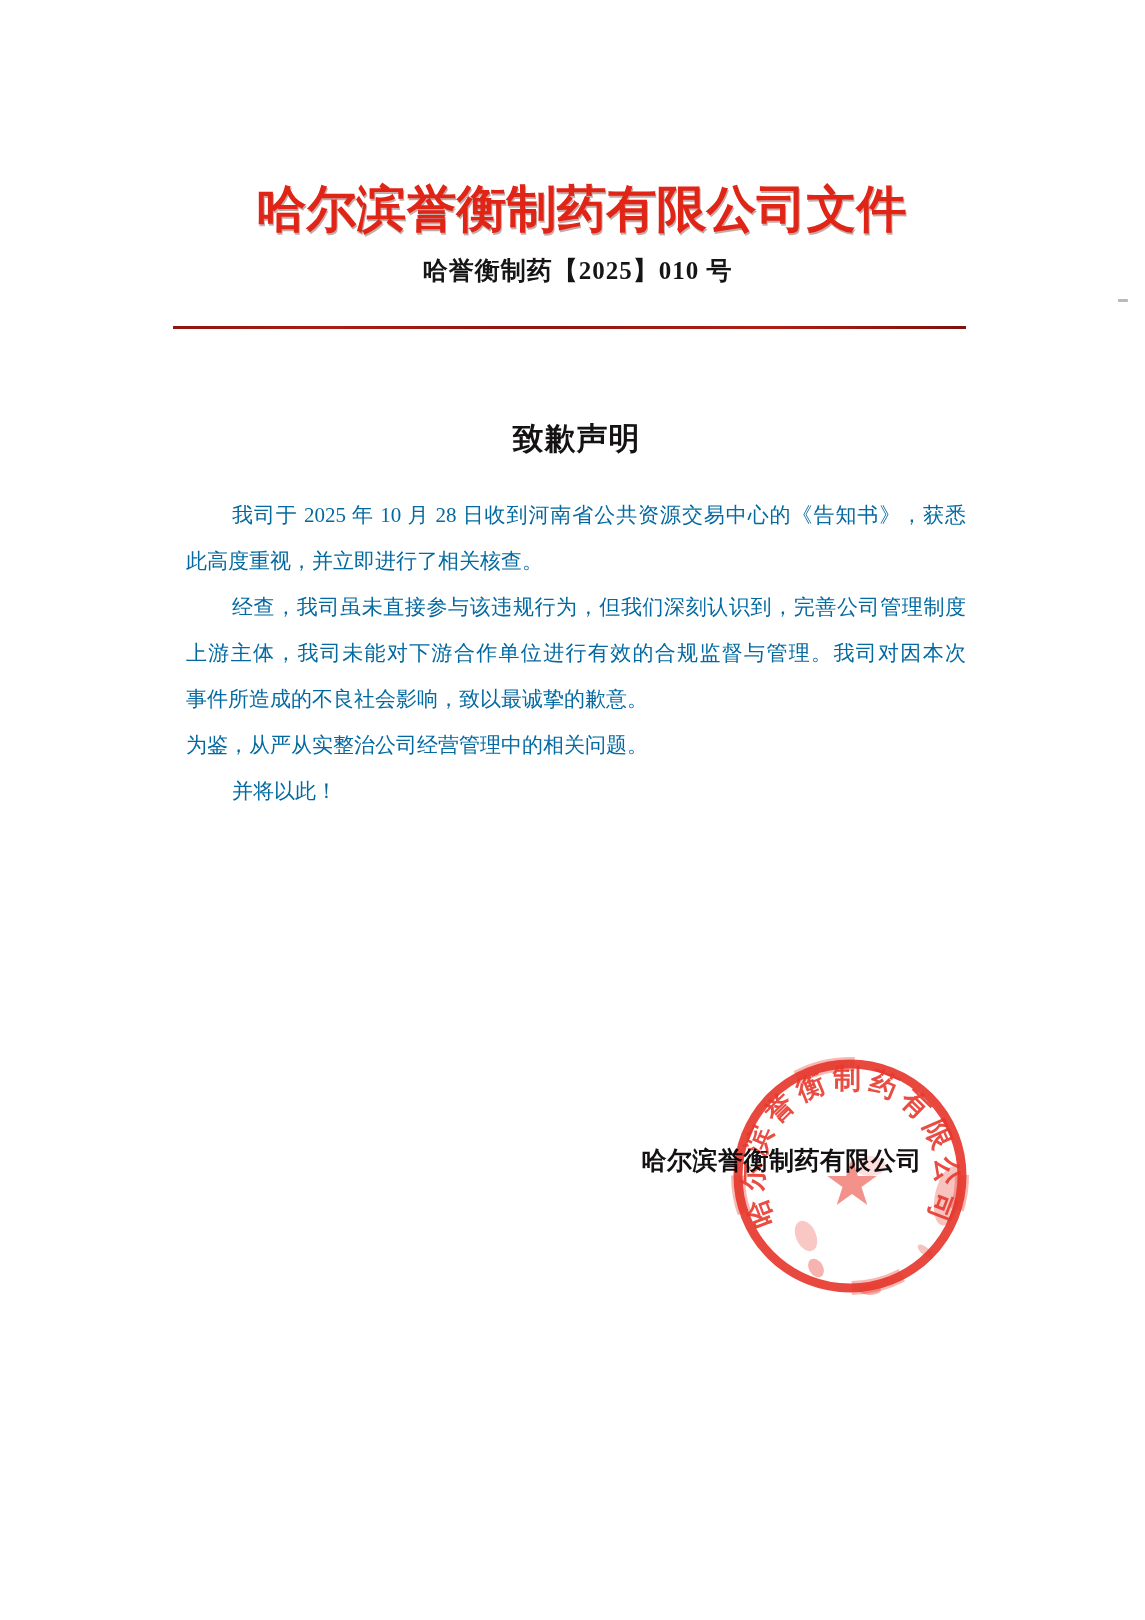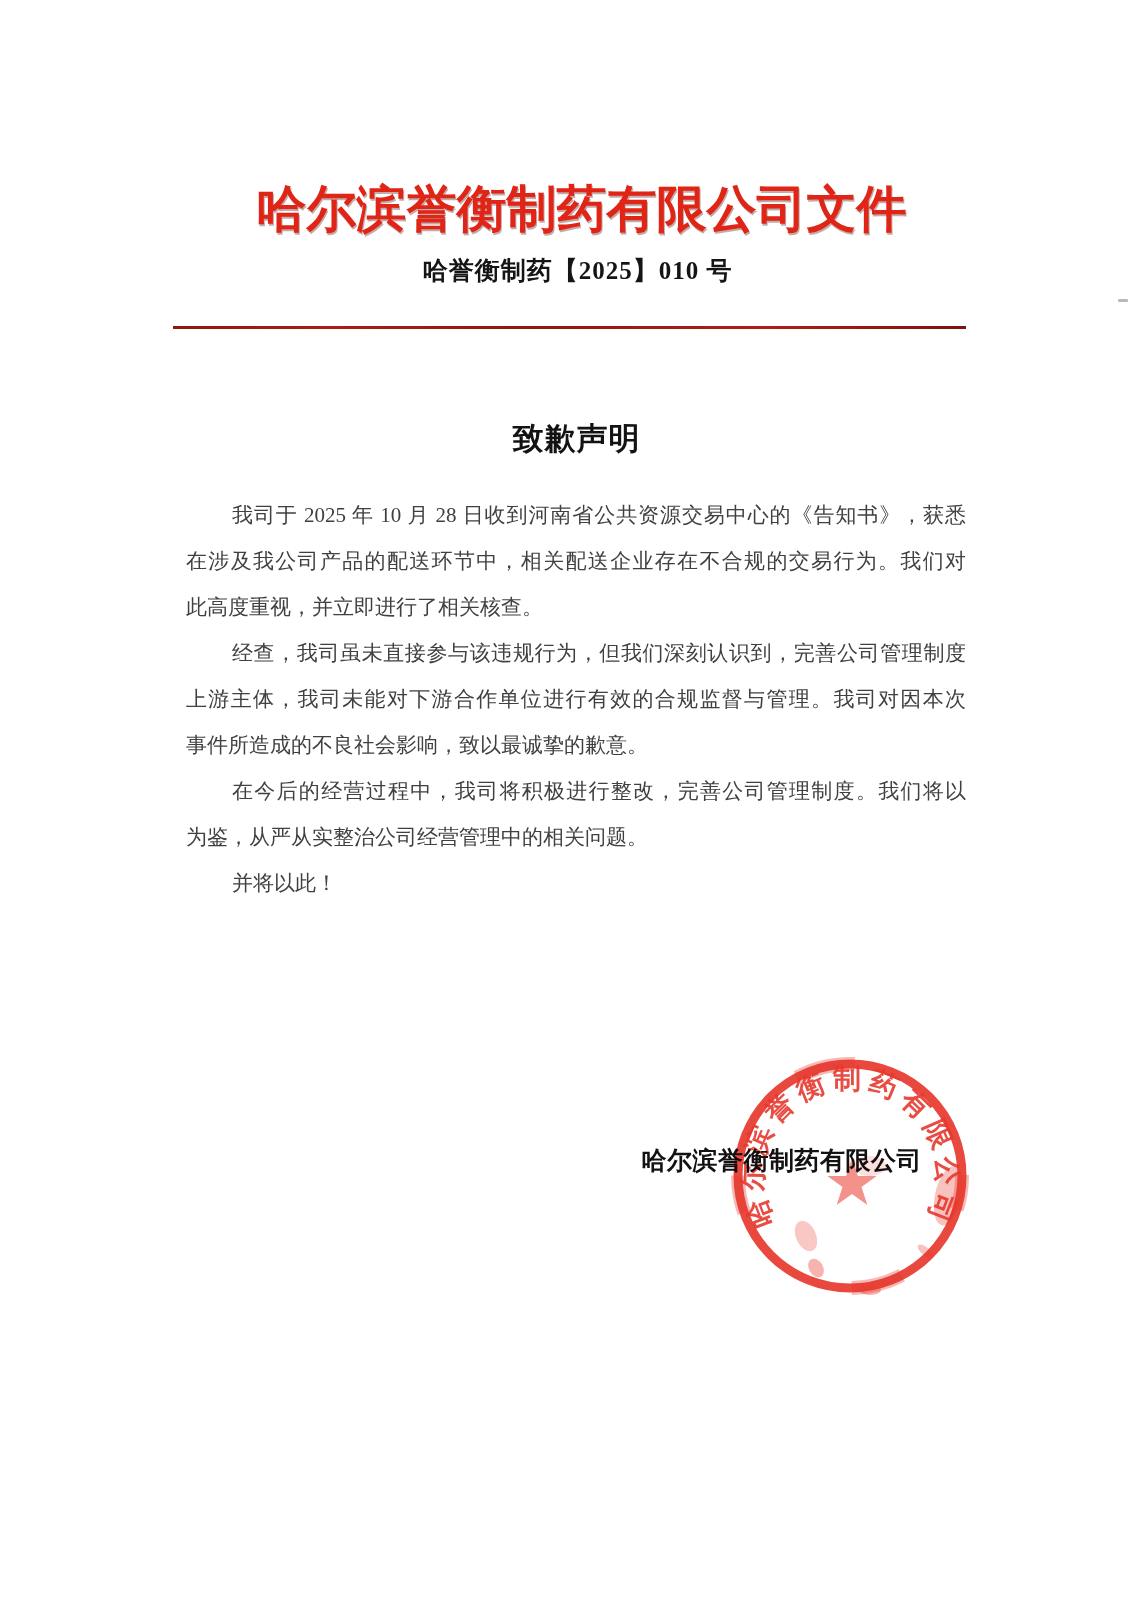--- a/index.html
+++ b/index.html
@@ -45,21 +45,21 @@
     text-align:center;
     transform:translateX(4px);
     font-size:31px;font-weight:bold;
     letter-spacing:1px;
     color:#141212;
     font-family:"Liberation Sans","DejaVu Sans",sans-serif;
   }
   .body-text{
     position:absolute;top:492px;left:186px;width:780px;
     font-size:21px;line-height:46px;
-    color:#404040;
+    color:#0369a1;
   }
   .ln{width:100%;text-align:justify;}
   .ln.just{text-align-last:justify;}
   .ln.ind{text-indent:46px;}
   .signature{
     position:absolute;top:1144px;left:600px;width:322px;
     text-align:right;
     z-index:2;
   }
   .sig-company{
@@ -102,26 +102,24 @@
   <h1 class="letterhead-title">哈尔滨誉衡制药有限公司文件</h1>
 
   <div class="doc-number">哈誉衡制药【2025】010 号</div>
 
   <div class="red-rule"></div>
 
   <h2 class="statement-title">致歉声明</h2>
 
   <div class="body-text">
     <div class="ln ind just">我司于 2025 年 10 月 28 日收到河南省公共资源交易中心的《告知书》，获悉</div>
-    <div class="ln just">在涉及我公司产品的配送环节中，相关配送企业存在不合规的交易行为。我们对</div>
     <div class="ln">此高度重视，并立即进行了相关核查。</div>
     <div class="ln ind just">经查，我司虽未直接参与该违规行为，但我们深刻认识到，完善公司管理制度</div>
     <div class="ln just">上游主体，我司未能对下游合作单位进行有效的合规监督与管理。我司对因本次</div>
     <div class="ln">事件所造成的不良社会影响，致以最诚挚的歉意。</div>
-    <div class="ln ind just">在今后的经营过程中，我司将积极进行整改，完善公司管理制度。我们将以</div>
     <div class="ln">为鉴，从严从实整治公司经营管理中的相关问题。</div>
     <div class="ln ind">并将以此！</div>
   </div>
 
   <div class="signature">
     <div class="sig-company">哈尔滨誉衡制药有限公司</div>
   </div>
 
   <svg class="seal" viewBox="0 0 260 260" aria-hidden="true">
 

